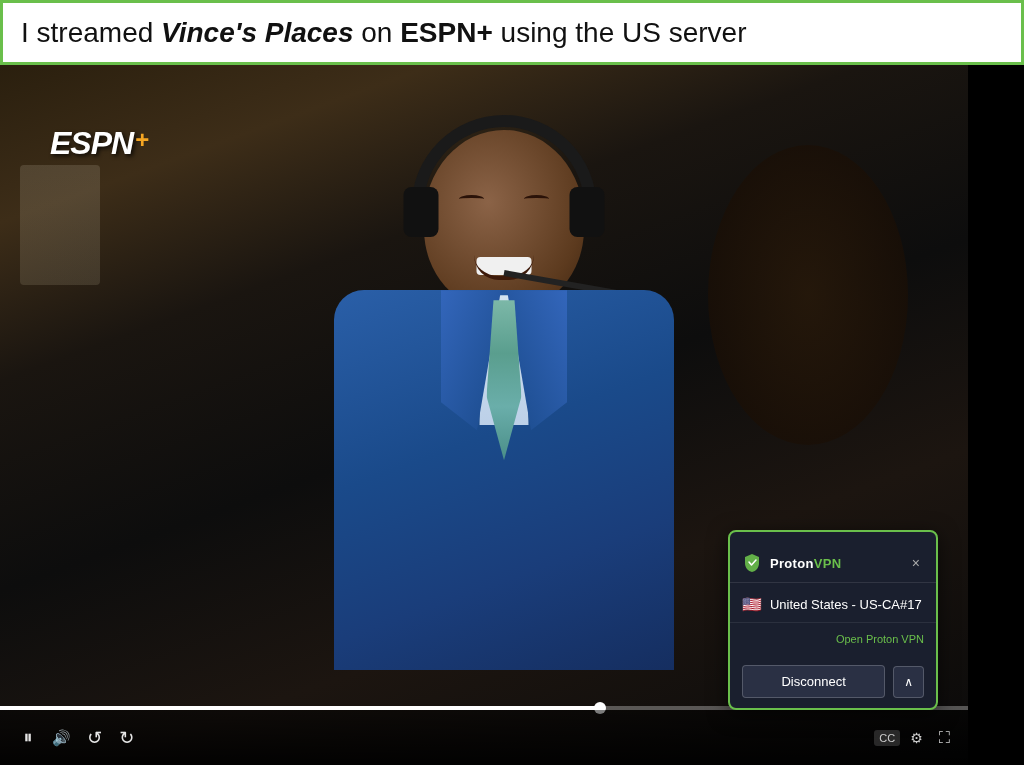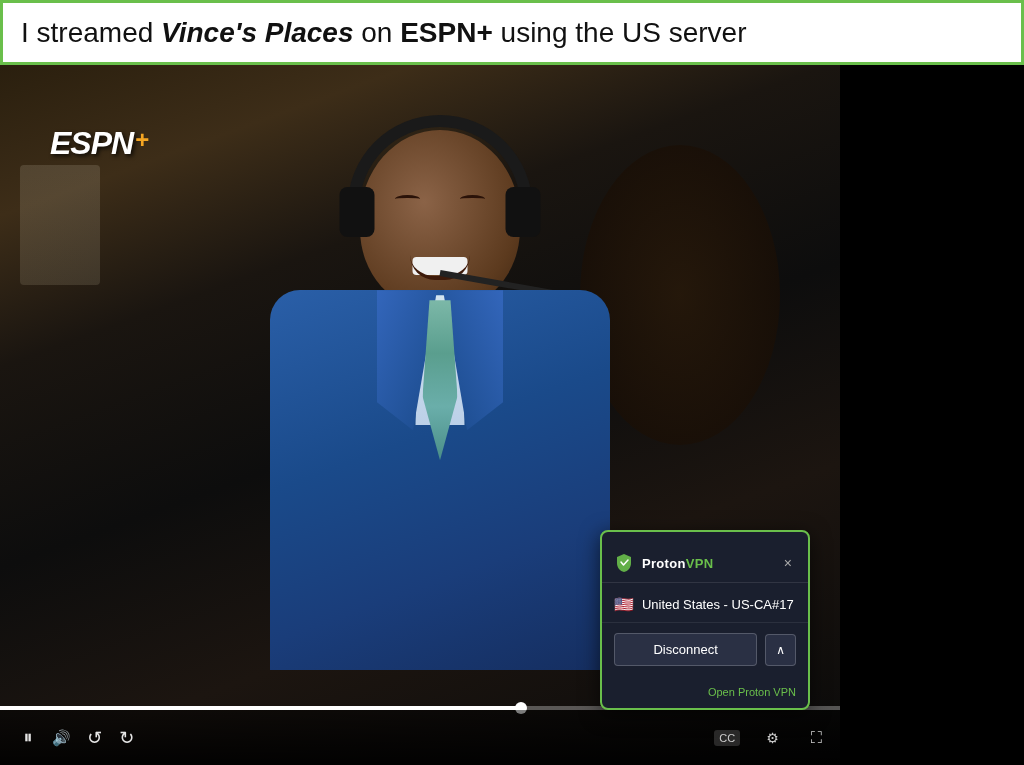--- a/index.html
+++ b/index.html
@@ -29,21 +29,21 @@
       font-weight: bold;
     }
 
     #banner strong {
       font-weight: bold;
     }
 
     
     #video-container {
       position: relative;
-      width: 840px;
+      width: 968px;
       height: 700px;
       background: #1a1a1a;
       overflow: hidden;
     }
 
     
     #video-bg {
       position: absolute;
       top: 0; left: 0;
       width: 100%; height: 100%;
@@ -268,21 +268,21 @@
       height: 12px;
       background: #fff;
       border-radius: 50%;
     }
 
     
     .controls-right {
       margin-left: auto;
       display: flex;
       align-items: center;
-      gap: 20px;
+      gap: 4px;
     }
 
     .control-icon-small {
       color: #ccc;
       font-size: 14px;
       padding: 4px 6px;
       cursor: pointer;
     }
 
     
@@ -547,23 +547,23 @@
         </span>
       </div>
       <button class="vpn-close-btn">×</button>
     </div>
 
     <div id="vpn-server">
       <span class="flag-icon">🇺🇸</span>
       <span class="server-name">United States - US-CA#17</span>
     </div>
 
+    <div id="vpn-footer">
+      <a class="open-proton-link">Open Proton VPN</a>
+    </div>
+
     <div id="vpn-actions">
       <button id="disconnect-btn">Disconnect</button>
       <button class="vpn-chevron-btn">∧</button>
     </div>
-
-    <div id="vpn-footer">
-      <a class="open-proton-link">Open Proton VPN</a>
-    </div>
   </div>
 
 </div>
 
 </body></html>

